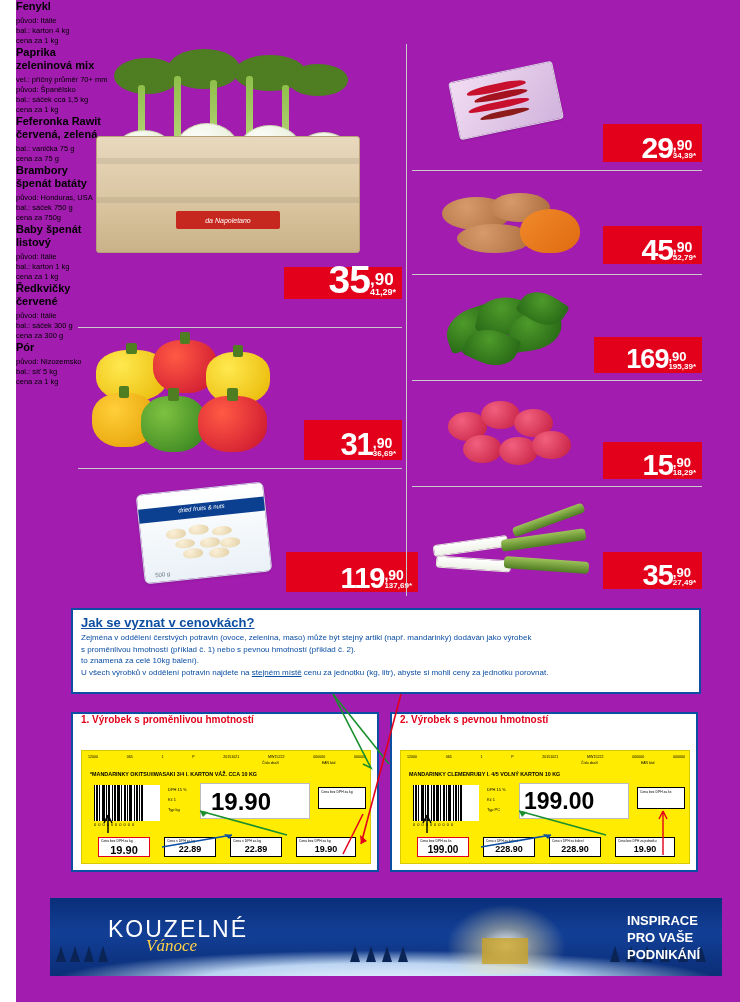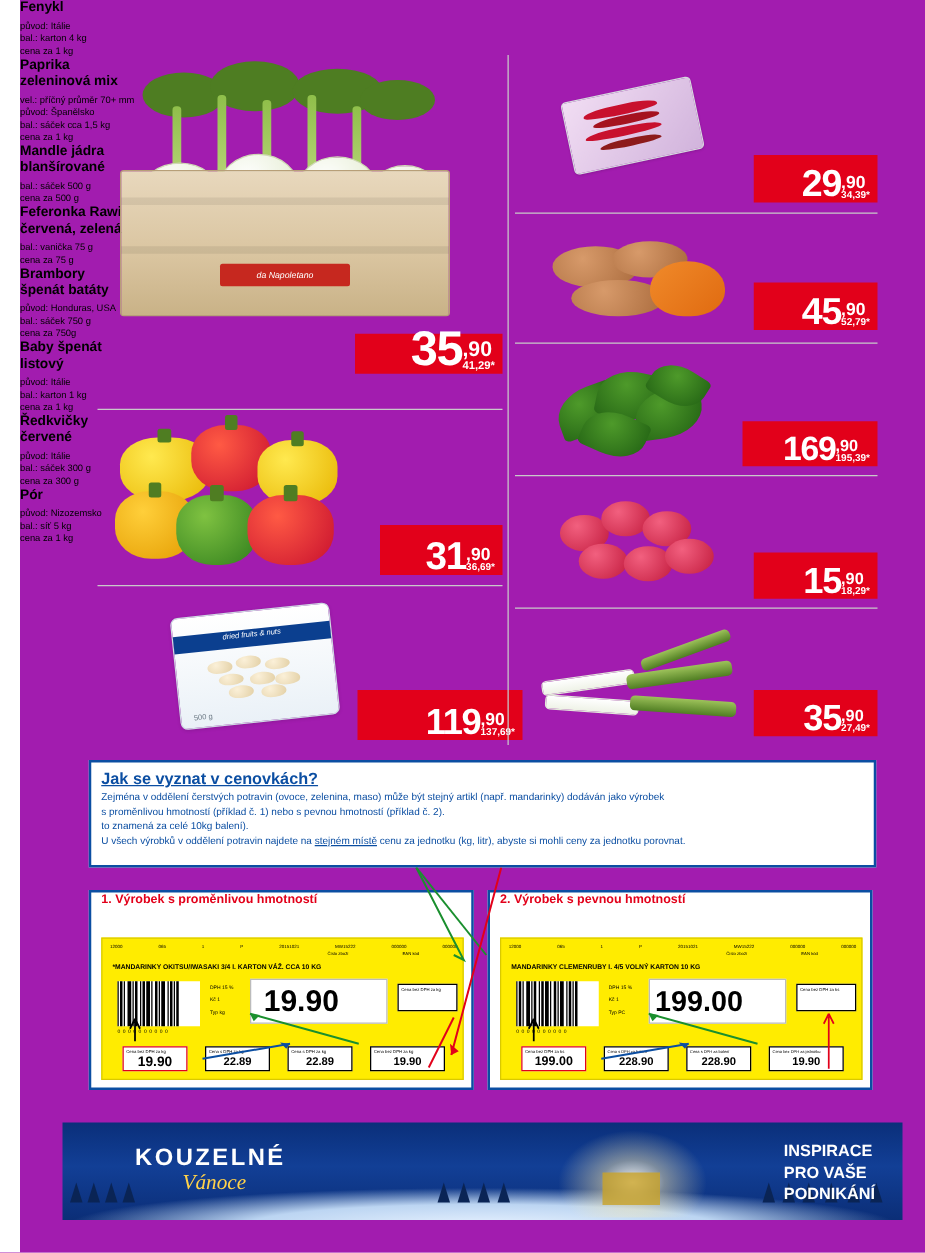--- a/index.html
+++ b/index.html
@@ -131,21 +131,21 @@
   
   .banner {
     position:absolute; left:34px; top:898px; width:672px; height:78px;
     background: linear-gradient(180deg, #0a2f7a 0%, #123f96 45%, #0b2e77 100%);
     overflow:hidden;
   }
   .banner .snow { position:absolute; left:0; bottom:0; width:100%; height:26px;
     background: radial-gradient(ellipse at 50% 120%, #e8f2ff 0%, #bcd5f2 40%, rgba(188,213,242,0) 70%); }
   .banner .trees { position:absolute; left:0; bottom:14px; width:100%; height:34px; }
   .tree { position:absolute; bottom:0; width:0; height:0; border-left:5px solid transparent; border-right:5px solid transparent; border-bottom:16px solid #0a2455; }
-  .kouzel { position:absolute; left:58px; top:18px; color:#fff; font-weight:bold; font-size:19px; letter-spacing:2px; }
+  .kouzel { position:absolute; left:58px; top:18px; color:#fff; font-weight:normal; font-size:23px; letter-spacing:2px; }
   .vanoce { position:absolute; left:96px; top:38px; color:#ffd24a; font-size:17px; font-style:italic; font-family:"Liberation Serif", serif; }
   .inspirace { position:absolute; right:22px; top:14px; color:#fff; font-weight:bold; font-size:13px; line-height:17px; text-align:left; }
   .glow { position:absolute; left:396px; top:6px; width:120px; height:70px;
           background: radial-gradient(ellipse at 50% 60%, rgba(255,255,255,.95), rgba(255,235,170,.45) 30%, rgba(10,47,122,0) 70%); }
   .pavilion { position:absolute; left:432px; top:40px; width:46px; height:26px; background:#c9a227; opacity:.8; }
 </style>
 </head>
 <body>
 
 <div class="page">
@@ -230,30 +230,20 @@
       <div class="almond" style="left:56%; top:44%; width:16%; height:11%;"></div>
       <div class="almond" style="left:26%; top:54%; width:16%; height:11%;"></div>
       <div class="almond" style="left:46%; top:56%; width:16%; height:11%;"></div>
       <div class="almond" style="left:62%; top:58%; width:16%; height:11%;"></div>
       <div class="almond" style="left:32%; top:66%; width:16%; height:11%;"></div>
       <div class="almond" style="left:52%; top:68%; width:16%; height:11%;"></div>
       <div style="position:absolute; left:8%; bottom:4%; font-size:6px; color:#6d7a85;">500 g</div>
     </div>
   </div>
 
-  <div class="info" style="left:268px; top:512px; width:118px;">
-    <div class="pname">
-      <div>Mandle jádra</div>
-      <div>blanšírované</div>
-    </div>
-    <div class="pdetail">
-      <div>bal.: sáček 500 g</div>
-      <div>cena za 500 g</div>
-    </div>
-  </div>
   <div class="pricebox" style="left:270px; top:552px; width:132px; height:40px;">
     <span class="big" style="font-size:29px;">119</span>
     <span class="pb-stack">
       <span class="dec" style="font-size:14px;">,90</span>
       <span class="old" style="font-size:8px;">137,69*</span>
     </span>
   </div>
 
   <div class="vr" style="left:390px; top:44px; height:552px;"></div>
 

